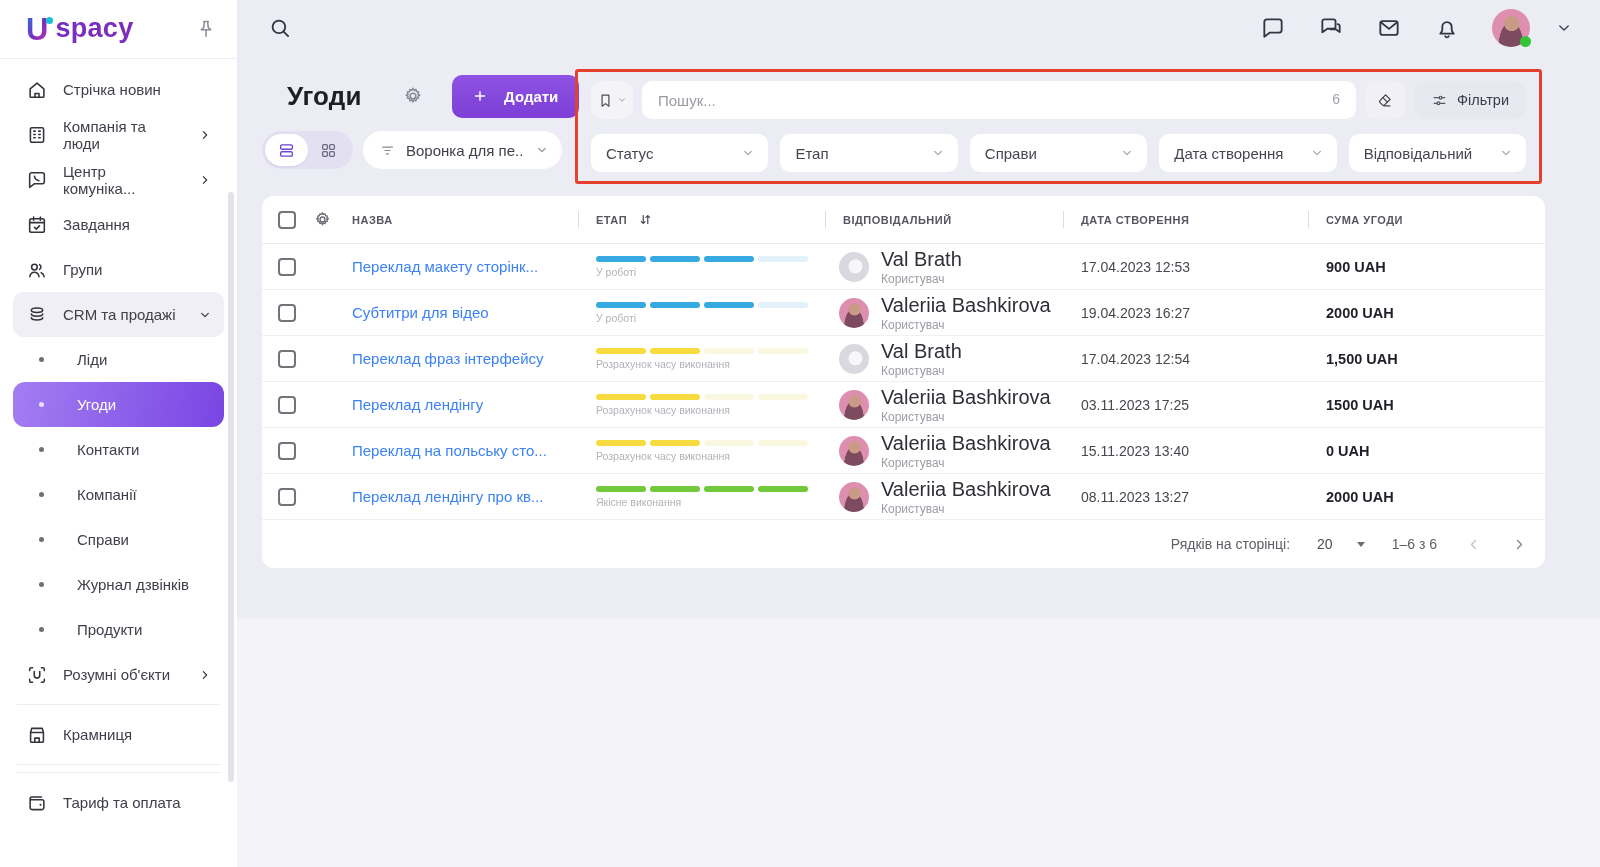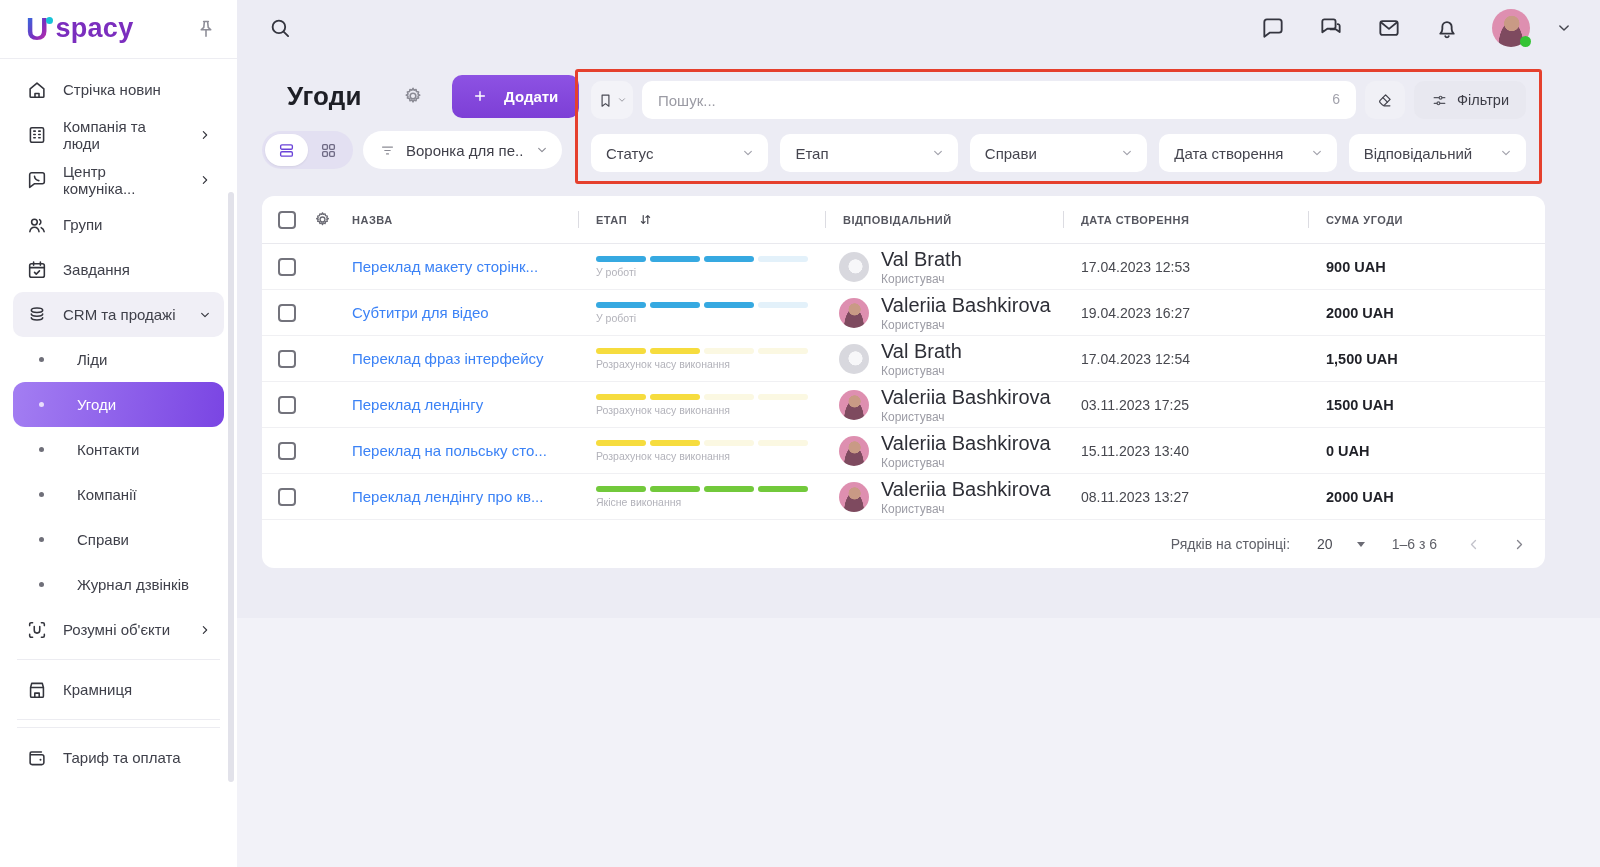--- a/index.html
+++ b/index.html
@@ -172,37 +172,37 @@
           <span data-interactable="false">Центр комуніка...</span>
           <span class="ic chev" data-interactable="false" style="height: 16px; width: 16px;">
             <svg viewBox="0 0 24 24">
               <path d="m9.5 7 5 5-5 5"></path>
             </svg>
           </span>
         </div>
         <div class="sb-item" data-interactable="true">
           <span class="ic" data-interactable="false" style="height: 22px; width: 22px;">
             <svg viewBox="0 0 24 24">
+              <rect x="4" y="5.2" width="16" height="14.8" rx="2"></rect>
+              <path d="M8.3 3.4v3.4M15.7 3.4v3.4M4 9.4h16"></path>
+              <path d="m9.3 14.6 1.9 1.9 3.5-3.5"></path>
+            </svg>
+          </span>
+          <span data-interactable="false">Завдання</span>
+        </div>
+        <div class="sb-item" data-interactable="true">
+          <span class="ic" data-interactable="false" style="height: 22px; width: 22px;">
+            <svg viewBox="0 0 24 24">
               <circle cx="9.2" cy="8.8" r="3.1"></circle>
               <path d="M4.2 19.3c.6-3.1 2.6-4.8 5-4.8s4.4 1.7 5 4.8"></path>
               <path d="M14.8 6.2a3.1 3.1 0 0 1 0 5.2M16.6 14.9c1.7.7 2.8 2.2 3.2 4.4"></path>
             </svg>
           </span>
           <span data-interactable="false">Групи</span>
         </div>
-        <div class="sb-item" data-interactable="true">
-          <span class="ic" data-interactable="false" style="height: 22px; width: 22px;">
-            <svg viewBox="0 0 24 24">
-              <rect x="4" y="5.2" width="16" height="14.8" rx="2"></rect>
-              <path d="M8.3 3.4v3.4M15.7 3.4v3.4M4 9.4h16"></path>
-              <path d="m9.3 14.6 1.9 1.9 3.5-3.5"></path>
-            </svg>
-          </span>
-          <span data-interactable="false">Завдання</span>
-        </div>
         <div class="sb-item open" data-interactable="true">
           <span class="ic" data-interactable="false" style="height: 22px; width: 22px;">
             <svg viewBox="0 0 24 24">
               <ellipse cx="12" cy="6.8" rx="6.2" ry="2.4"></ellipse>
               <path d="M5.8 10.9c0 1.3 2.8 2.4 6.2 2.4s6.2-1.1 6.2-2.4M5.8 15c0 1.3 2.8 2.4 6.2 2.4s6.2-1.1 6.2-2.4"></path>
             </svg>
           </span>
           <span data-interactable="false">CRM та продажі</span>
           <span class="ic chev" data-interactable="false" style="height: 16px; width: 16px;">
             <svg viewBox="0 0 24 24">
@@ -226,20 +226,24 @@
           <span class="bullet" data-interactable="false"></span>
           <span data-interactable="false">Компанії</span>
         </div>
         <div class="sb-sub" data-interactable="true">
           <span class="bullet" data-interactable="false"></span>
           <span data-interactable="false">Справи</span>
         </div>
         <div class="sb-sub" data-interactable="true">
           <span class="bullet" data-interactable="false"></span>
           <span data-interactable="false">Журнал дзвінків</span>
+        </div>
+        <div class="sb-sub" data-interactable="true">
+          <span class="bullet" data-interactable="false"></span>
+          <span data-interactable="false">Продукти</span>
         </div>
         <div class="sb-item" data-interactable="true">
           <span class="ic" data-interactable="false" style="height: 22px; width: 22px;">
             <svg viewBox="0 0 24 24">
               <path d="M4 7.2V5.6A1.6 1.6 0 0 1 5.6 4h1.6M16.8 4h1.6A1.6 1.6 0 0 1 20 5.6v1.6M20 16.8v1.6a1.6 1.6 0 0 1-1.6 1.6h-1.6M7.2 20H5.6A1.6 1.6 0 0 1 4 18.4v-1.6"></path>
               <path d="M9 8.2v4.2a3 3 0 0 0 6 0V8.2"></path>
             </svg>
           </span>
           <span data-interactable="false">Розумні об'єкти</span>
           <span class="ic chev" data-interactable="false" style="height: 16px; width: 16px;">

